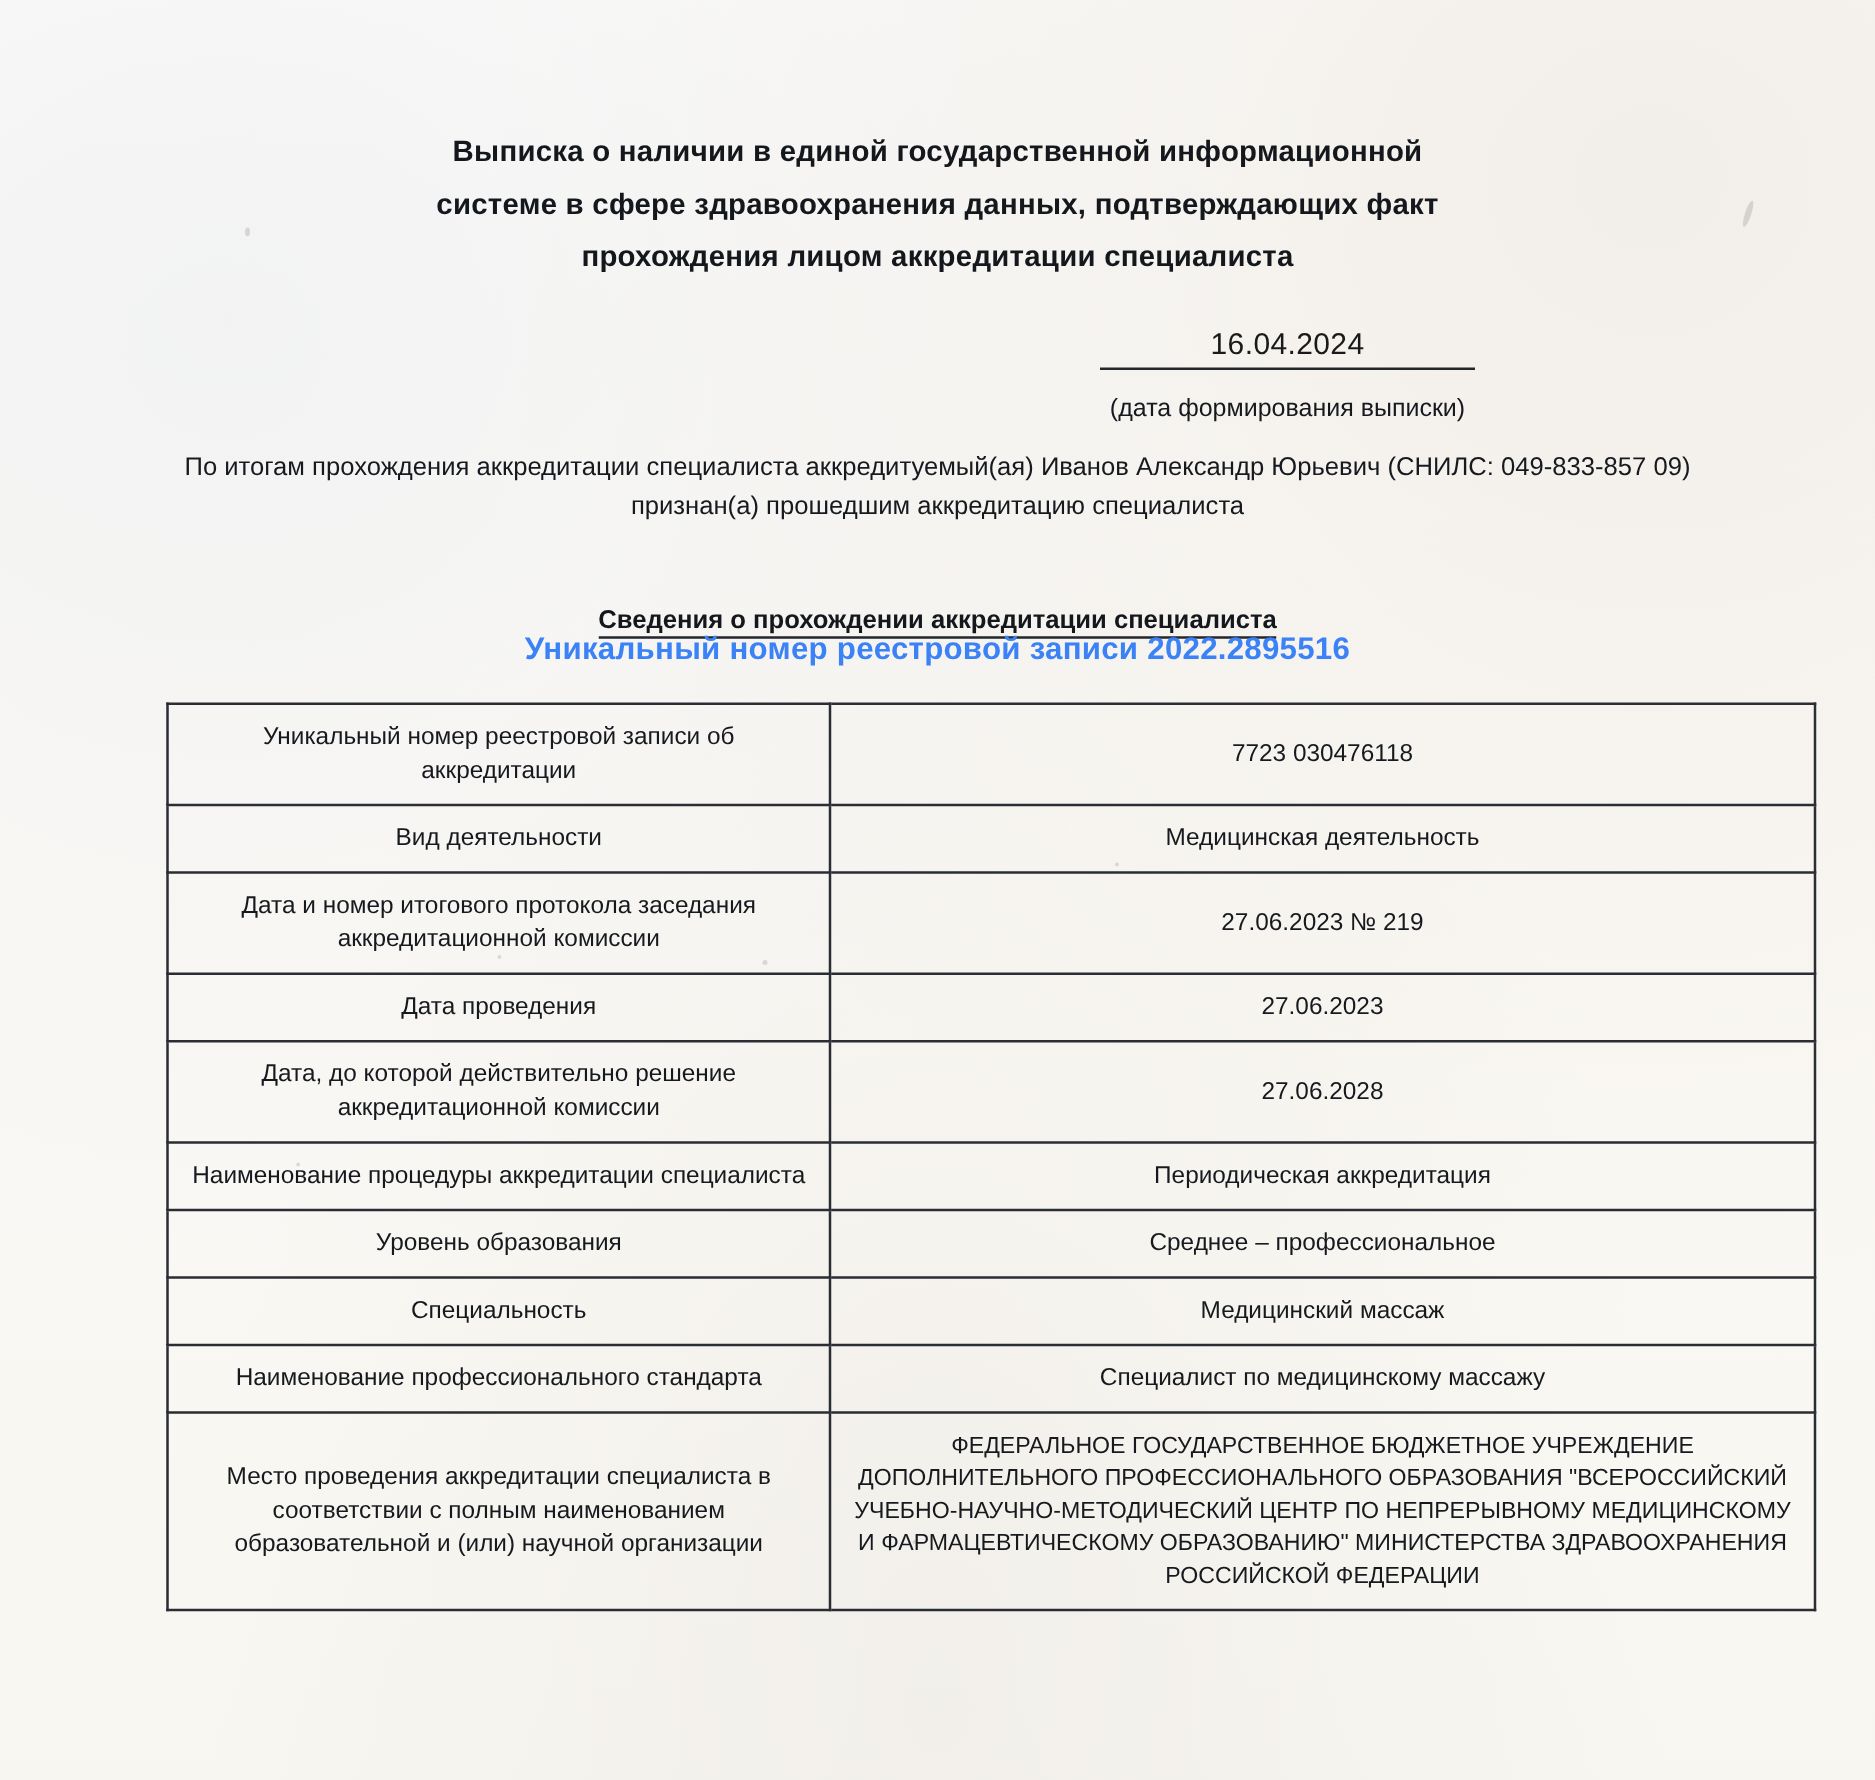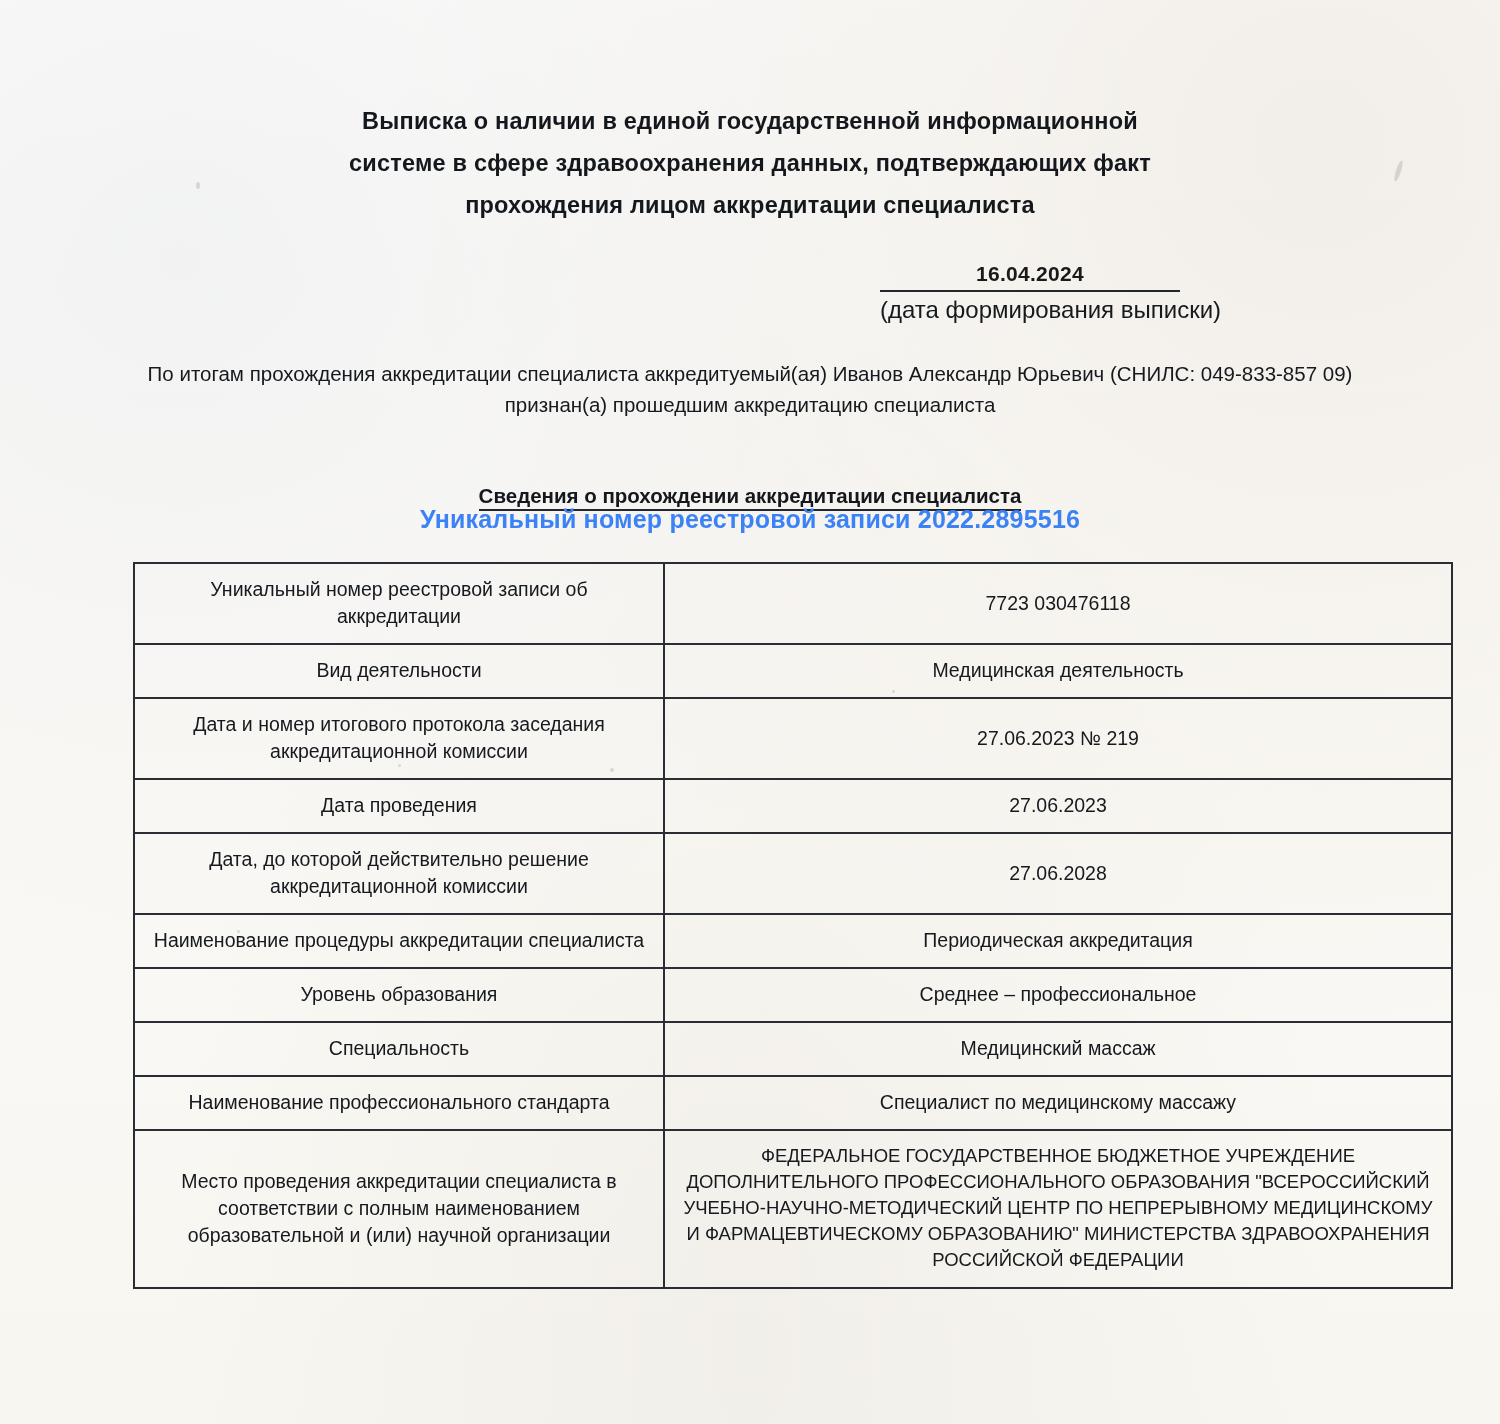--- a/index.html
+++ b/index.html
@@ -53,33 +53,32 @@
   .doc-title div { white-space: nowrap; }
 
   .date-block {
     position: absolute;
     top: 262px;
     left: 880px;
     width: 300px;
     text-align: center;
   }
   .date-value {
-    font-size: 21px;
-    font-weight: bold;
+    font-size: 24px;
+    font-weight: normal;
     letter-spacing: 0.3px;
     padding-bottom: 4px;
     border-bottom: 2px solid #23262b;
     display: block;
   }
   .date-caption {
-    font-size: 24px;
-    margin-top: 4px;
+    font-size: 20px;
+    margin-top: 20px;
     color: #16191e;
     white-space: nowrap;
-    text-align: right;
   }
 
   .intro {
     position: absolute;
     top: 358px;
     left: 0;
     width: 1500px;
     text-align: center;
     font-size: 20.5px;
     line-height: 31px;

